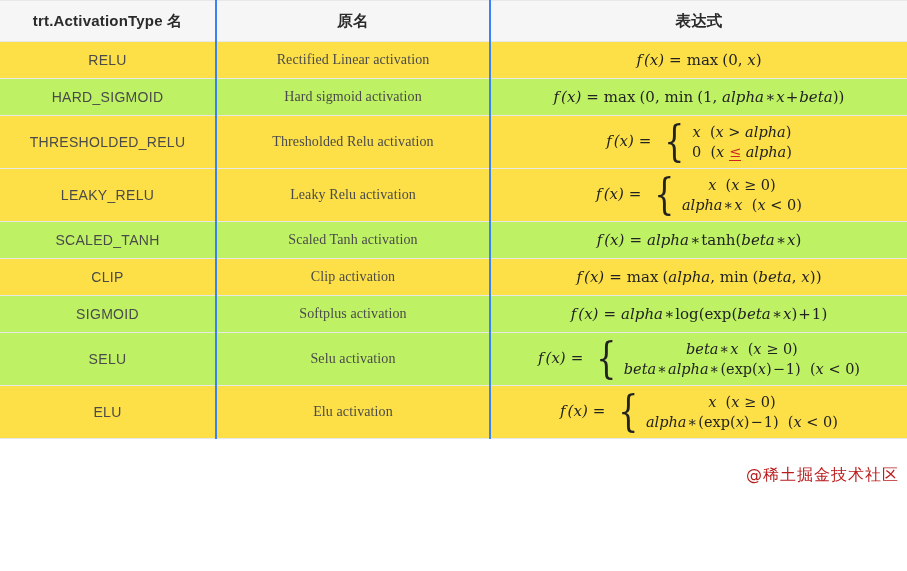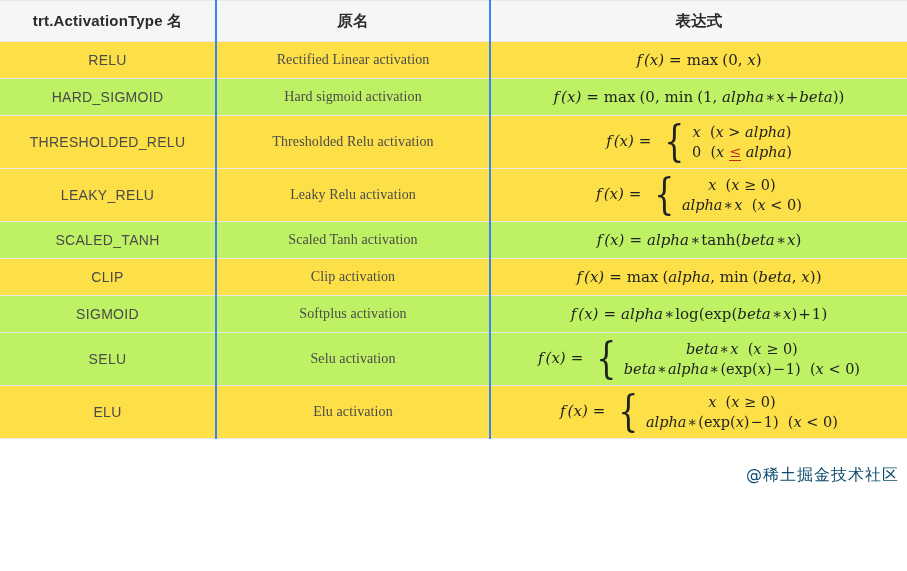--- a/index.html
+++ b/index.html
@@ -144,21 +144,21 @@
     border-bottom: 1.5px solid #cc2222;
     padding-bottom: 0px;
   }
 
   .watermark {
     position: absolute;
     right: 8px;
     bottom: 12px;
     font-family: "DejaVu Sans", sans-serif;
     font-size: 16px;
-    color: #0c4a6e;
+    color: #b91c1c;
     letter-spacing: 1px;
     pointer-events: none;
     white-space: nowrap;
   }
 </style>
 </head>
 <body>
 
 <div class="table-wrap">
 

